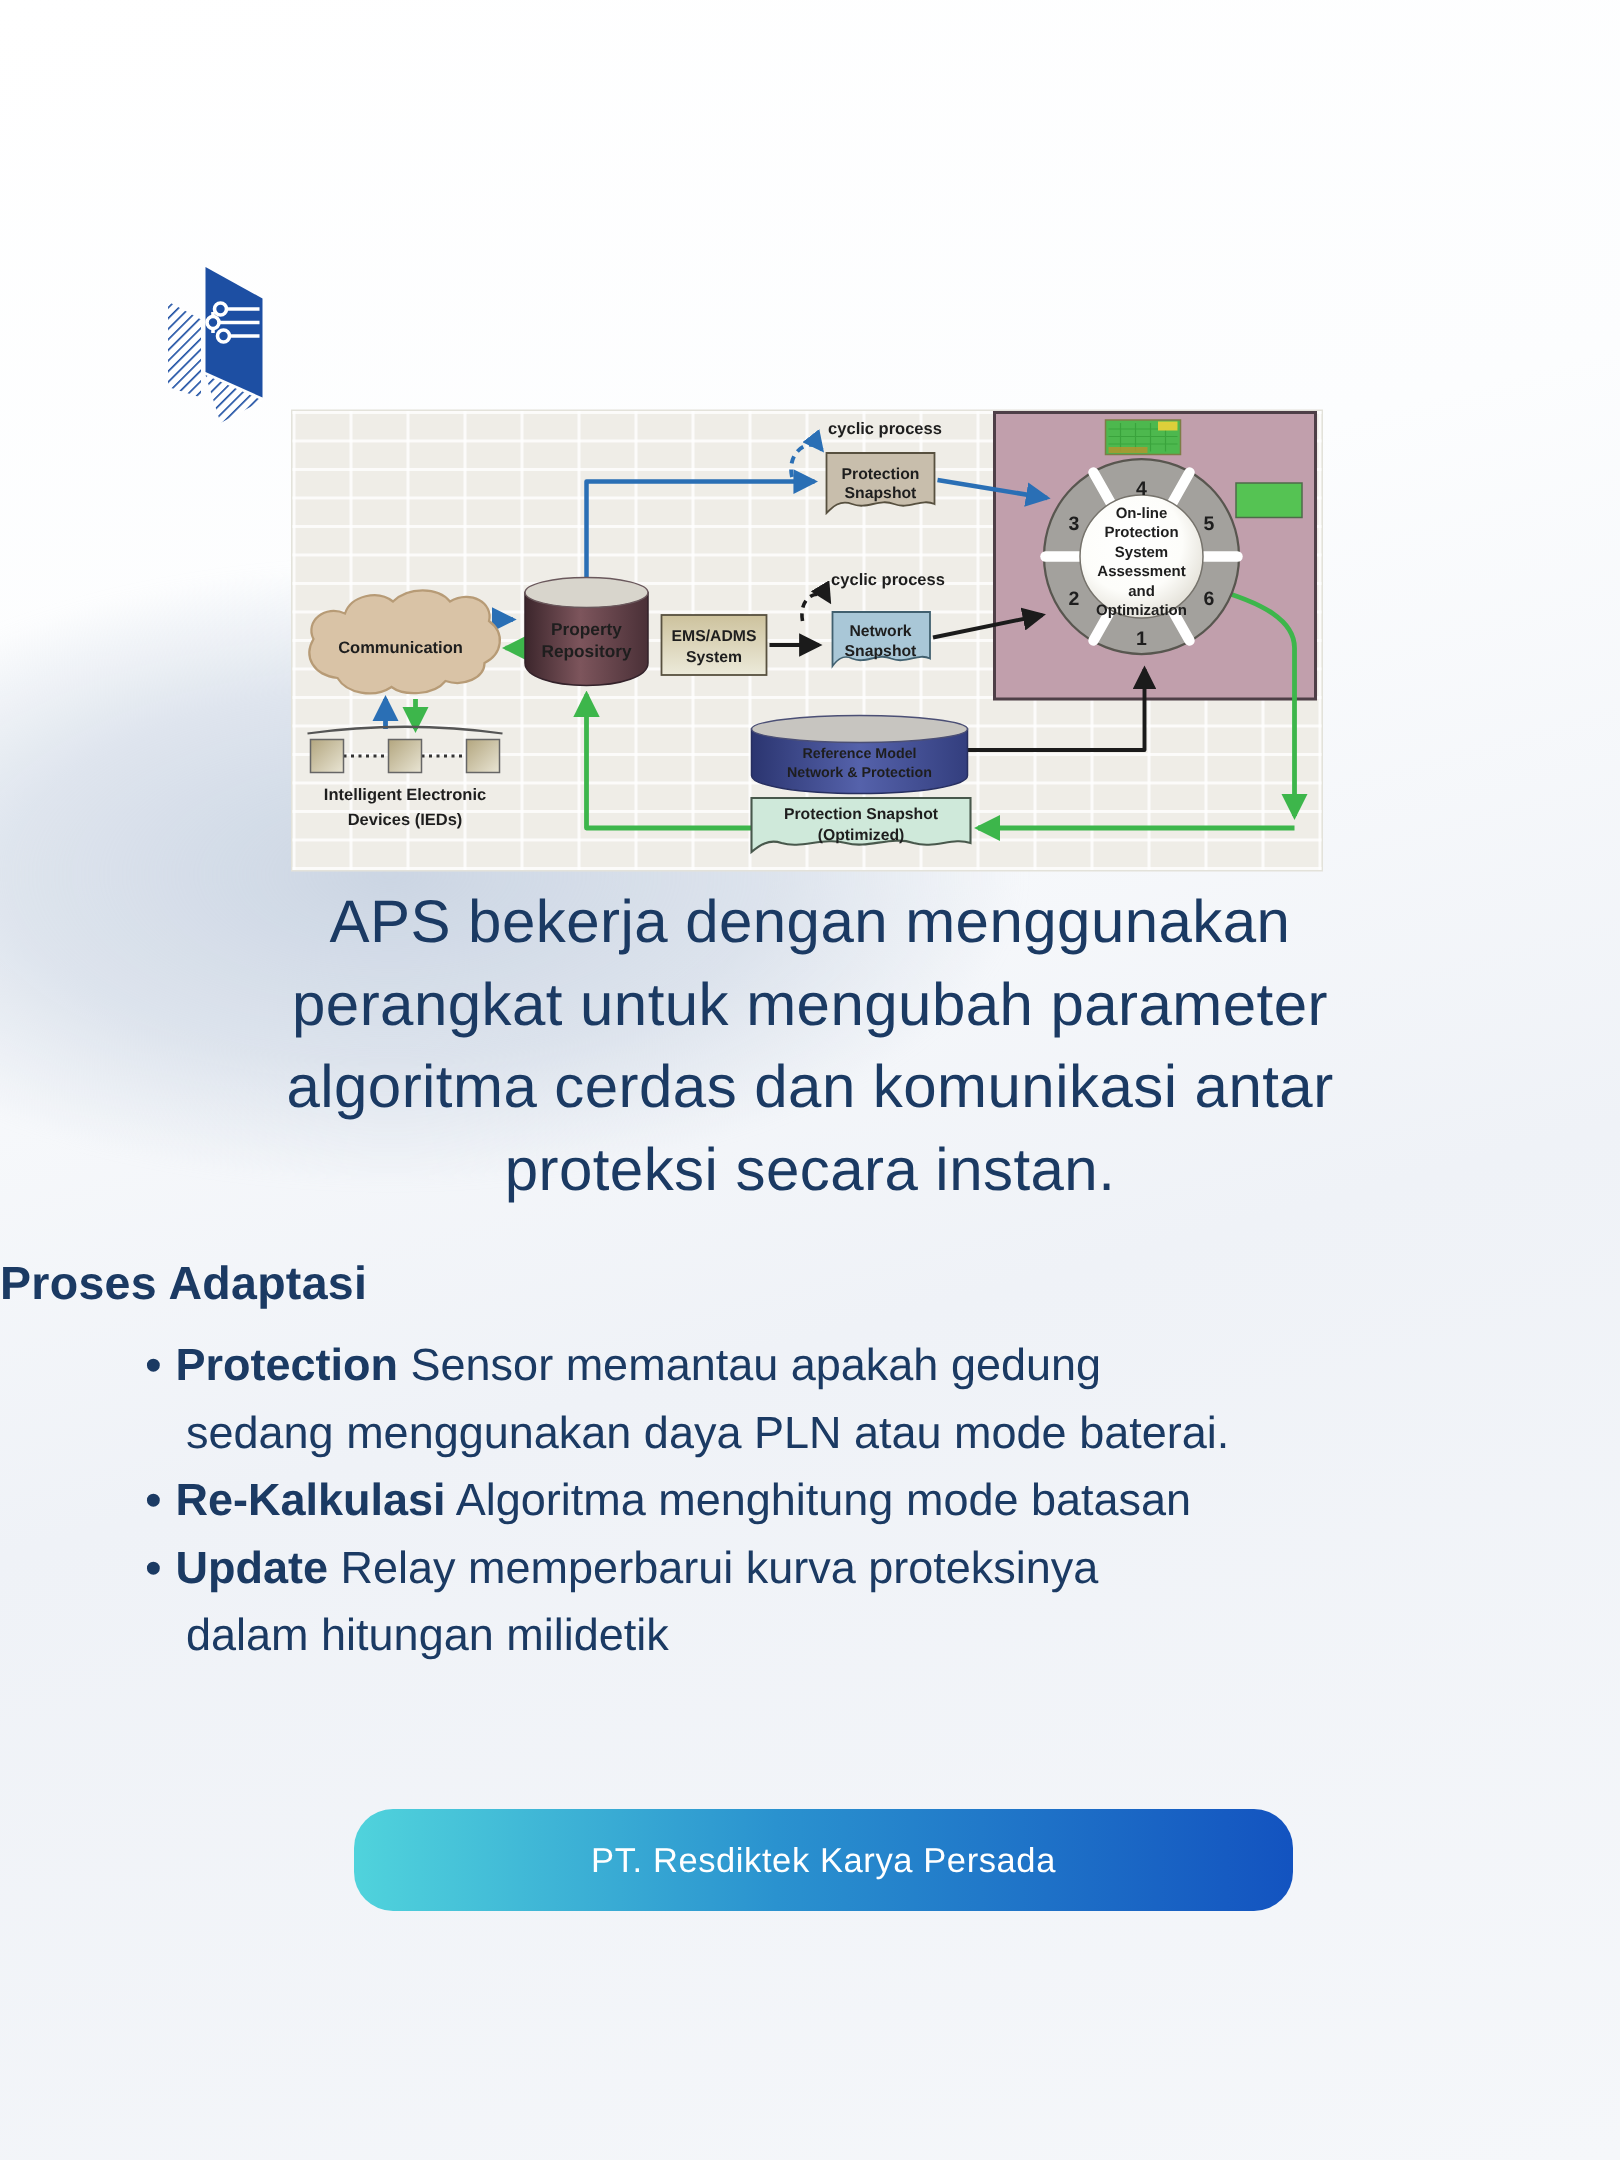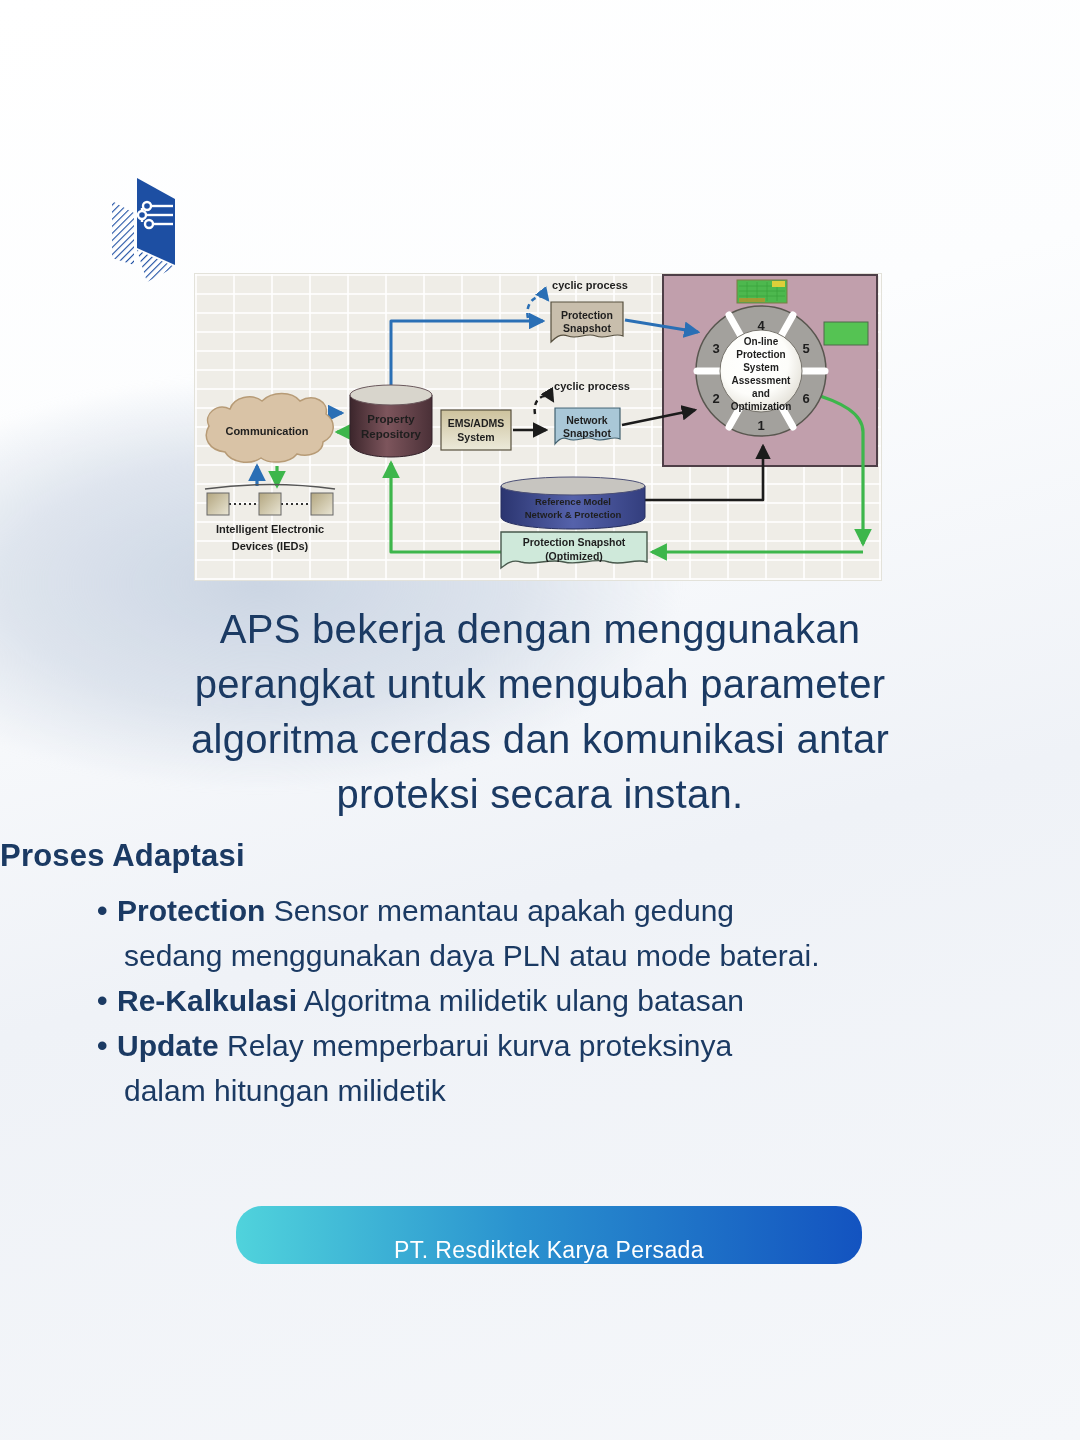--- a/index.html
+++ b/index.html
@@ -29,43 +29,43 @@
       linear-gradient(90deg, rgba(255,255,255,0.8) 2px, transparent 2px);
     background-size:100% 19px, 38px 100%;
     box-shadow:0 0 0 1px #e3e2da;
   }
   .diagram svg { position:absolute; left:0; top:0; width:100%; height:100%; }
   .dg-label { font-family:"Liberation Sans", sans-serif; fill:#1e1e1e; }
 
   
   .headline {
     position:absolute; left:0; top:588px; width:1080px; text-align:center;
-    color:#1b3a63; font-size:40px; line-height:55px; letter-spacing:0.3px; font-weight:400;margin-top:14px;
+    color:#1b3a63; font-size:40px; line-height:55px; letter-spacing:0.3px; font-weight:400;
   }
   .section-title {
     position:absolute; left:0; top:838px; width:1080px; text-align:left;
     color:#1b3a63; font-size:31px; font-weight:bold; letter-spacing:0.2px;
   }
   
   .bullets {
     position:absolute; left:97px; top:888px; width:900px;
     color:#1b3a63; font-size:30px; line-height:45px;
   }
   .bullet { position:relative; }
   .b-first { position:relative; padding-left:20px; }
   .b-dot { position:absolute; left:0; top:0; font-weight:bold; }
   .b-lead { font-weight:bold; }
   .b-cont { padding-left:27px; }
 
   
   .footer-pill {
-    position:absolute; left:236px; top:1206px; width:626px; height:58px;
+    position:absolute; left:236px; top:1206px; width:626px; height:68px;
     border-radius:26px;
     background:linear-gradient(90deg, #50d3dc 0%, #2a92cf 45%, #1353c0 100%);
-    display:flex; align-items:flex-end; justify-content:center;
+    display:flex; align-items:center; justify-content:center;
     color:#ffffff; font-size:23px; letter-spacing:0.4px;
   }
 </style>
 </head>
 <body>
 
 <div class="page">
 
   <div class="bg-blob"></div>
 
@@ -262,21 +262,21 @@
   </div>
 
   <div class="section-title">Proses Adaptasi</div>
 
   <div class="bullets">
     <div class="bullet">
       <div class="b-first"><span class="b-dot">•</span><span class="b-lead">Protection</span> <span>Sensor memantau apakah gedung</span></div>
       <div class="b-cont">sedang menggunakan daya PLN atau mode baterai.</div>
     </div>
     <div class="bullet">
-      <div class="b-first"><span class="b-dot">•</span><span class="b-lead">Re-Kalkulasi</span> <span>Algoritma milidetik ulang batasan</span></div>
+      <div class="b-first"><span class="b-dot">•</span><span class="b-lead">Re-Kalkulasi</span> <span>Algoritma menghitung mode batasan</span></div>
     </div>
     <div class="bullet">
       <div class="b-first"><span class="b-dot">•</span><span class="b-lead">Update</span> <span>Relay memperbarui kurva proteksinya</span></div>
       <div class="b-cont">dalam hitungan milidetik</div>
     </div>
   </div>
 
   <div class="footer-pill">
     <span>PT. Resdiktek Karya Persada</span>
   </div>

